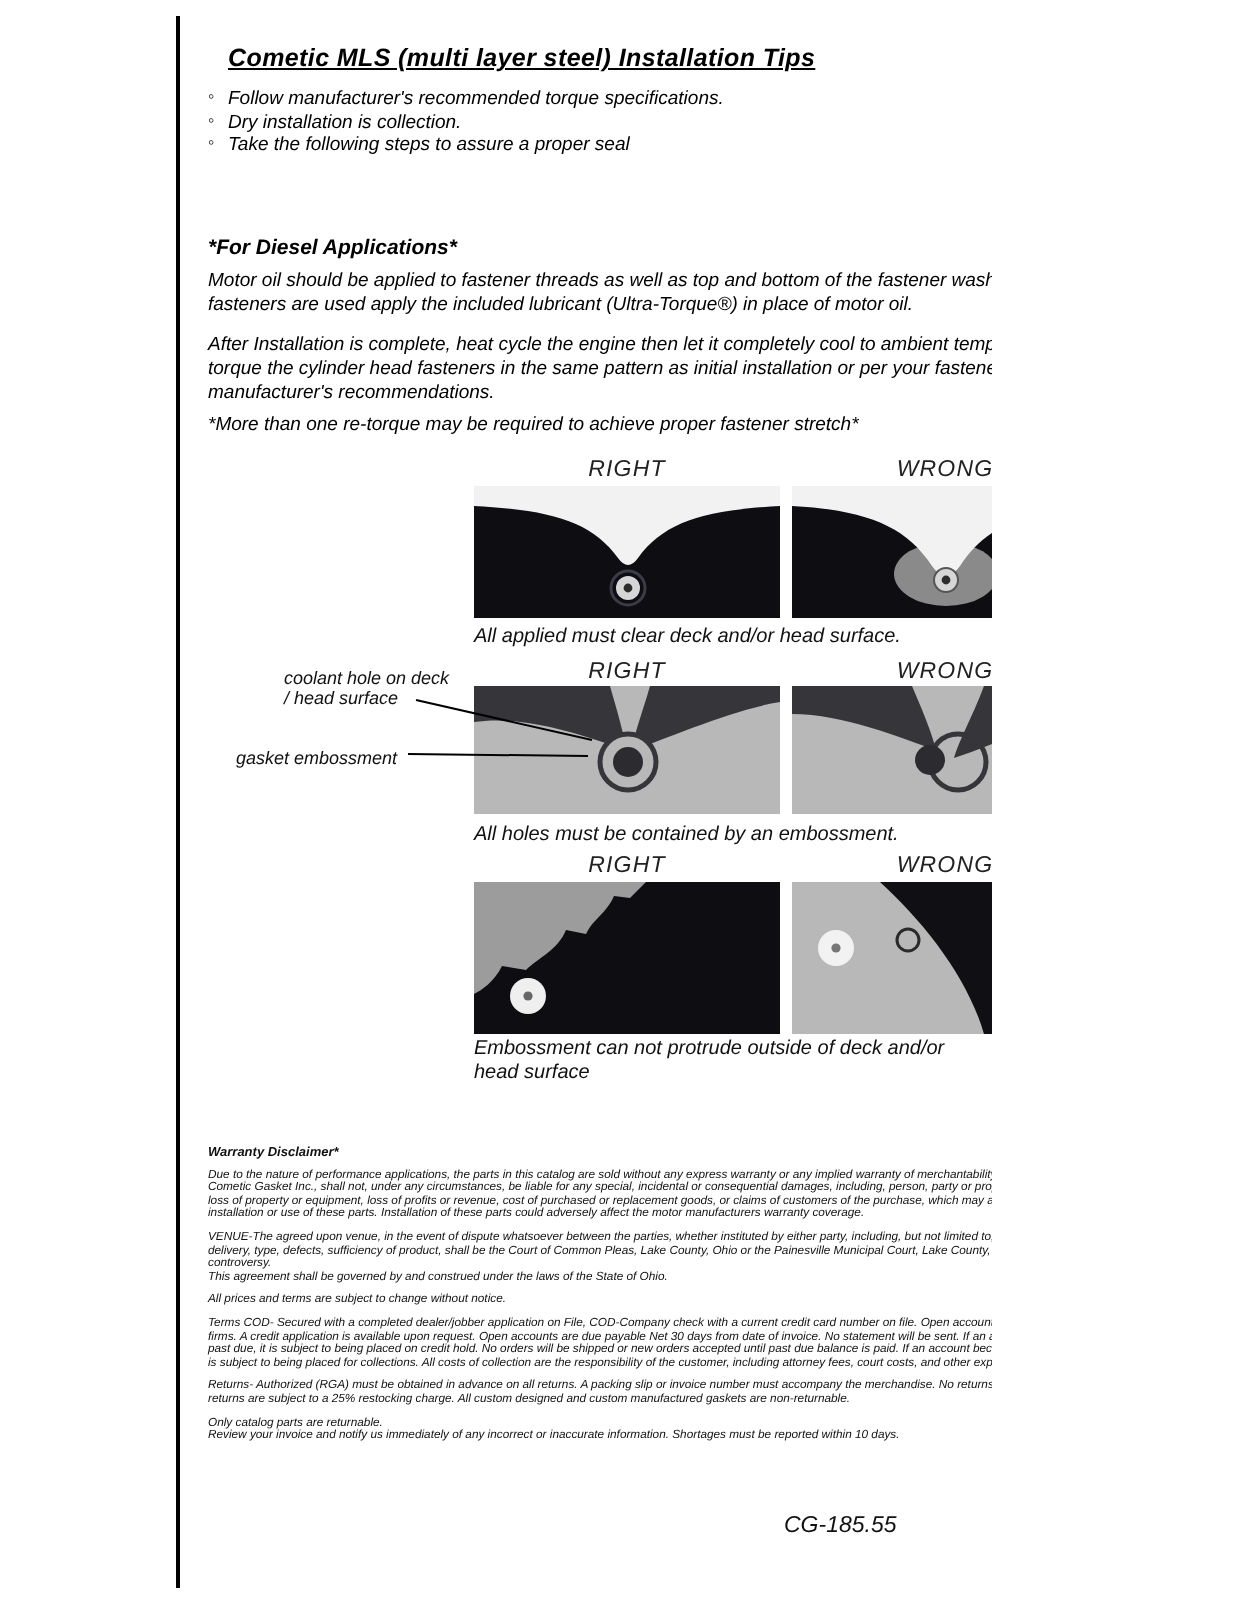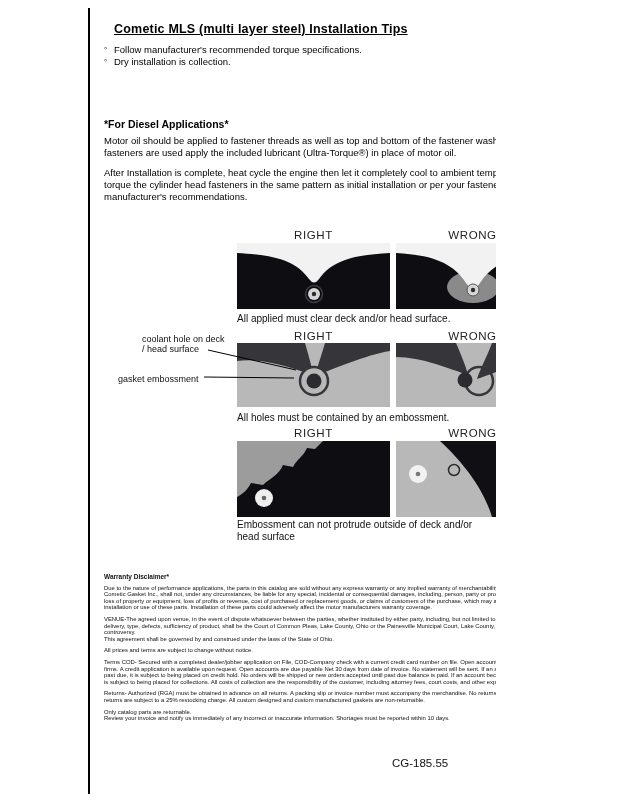--- a/index.html
+++ b/index.html
@@ -1,18 +1,18 @@
 <!DOCTYPE html>
 <html><head>
 <meta charset="utf-8">
 <style>
   * { margin:0; padding:0; box-sizing:border-box; }
   html,body { background:#ffffff; }
   body { font-family:"Liberation Sans", sans-serif; color:#000; }
-  .page { position:relative; width:496px; height:800px; background:#fff; overflow:hidden; }
+  .page { position:relative; width:496px; height:800px; background:#fff; overflow:hidden;font-style:italic; }
   .spine { position:absolute; left:88px; top:8px; width:2px; height:786px; background:#000; }
 
   .title { position:absolute; left:114px; top:22px; font-size:12.5px; font-weight:bold; text-decoration:underline; letter-spacing:0.2px; }
 
   .bullets { position:absolute; left:104px; top:44px; width:486px; font-size:9.5px; line-height:11px; }
   .b { position:relative; padding-left:10px; margin-bottom:0.5px; }
   .b::before { content:"\25E6"; position:absolute; left:0; top:-1px; font-size:9px; }
   .b.sub { margin-left:15px; }
   .b.sub::before { content:"\2022"; top:0; }
 
@@ -55,25 +55,27 @@
 <body>
 
 <div class="page">
   <div class="spine"></div>
 
   <div class="title">Cometic MLS (multi layer steel) Installation Tips</div>
 
   <div class="bullets">
     <div class="b"><span>Follow manufacturer's recommended torque specifications.</span></div>
     <div class="b"><span>Dry installation is collection.</span></div>
+    <div class="b"><span>Take the following steps to assure a proper seal</span></div>
   </div>
 
   <div class="diesel-heading">*For Diesel Applications*</div>
   <div class="para p1">Motor oil should be applied to fastener threads as well as top and bottom of the fastener washers. When ARP fasteners are used apply the included lubricant (Ultra-Torque®) in place of motor oil.</div>
   <div class="para p2">After Installation is complete, heat cycle the engine then let it completely cool to ambient temperature. Re-torque the cylinder head fasteners in the same pattern as initial installation or per your fastener manufacturer's recommendations.</div>
+  <div class="para p3">*More than one re-torque may be required to achieve proper fastener stretch*</div>
 
   <div class="fig fig1">
     <div class="col-label col-left">RIGHT</div>
     <div class="col-label col-right">WRONG</div>
     <div class="fig-img left">
       <svg width="153" height="66" viewBox="0 0 153 66" xmlns="http://www.w3.org/2000/svg">
         <rect width="153" height="66" fill="#0d0d12"></rect>
         <path d="M0,0 H153 V10 C115,12 95,18 82,36 Q77,43 72,36 C59,18 39,12 0,10 Z" fill="#f2f2f2"></path>
         <circle cx="77" cy="51" r="8.5" fill="none" stroke="#3c3c46" stroke-width="1.5"></circle>
         <circle cx="77" cy="51" r="6" fill="#d6d6d6"></circle>

